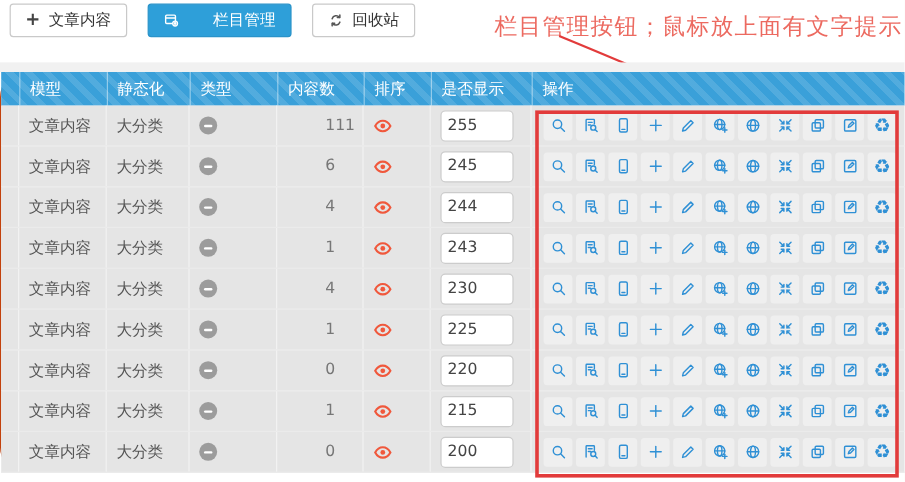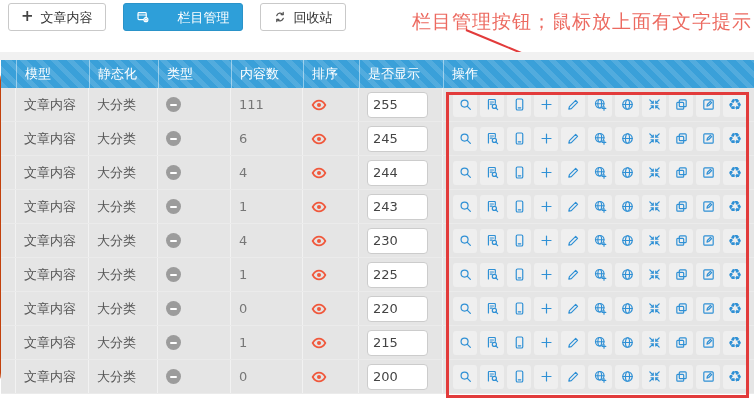--- a/index.html
+++ b/index.html
@@ -29,21 +29,21 @@
   .thead { height:28px;
       background:#3aa0d9;
       background-image:repeating-linear-gradient(45deg, rgba(255,255,255,.12) 0 5px, rgba(255,255,255,0) 5px 11px);
       color:#fff; font-size:13px; }
   .thead .hcell { display:flex; align-items:center; padding-left:8px;
       border-left:1px solid rgba(255,255,255,.45); overflow:hidden; white-space:nowrap; }
   .thead .hcell:first-child { border-left:none; }
   .body-row { height:34px; border-bottom:1px solid #ebebeb; background:#e5e5e5; }
   .cell { display:flex; align-items:center; padding-left:8px; font-size:13px; color:#555;
           border-right:1px solid #f2f2f2; overflow:hidden; white-space:nowrap; }
-  .cell.c-count { color:#777; }
+  .cell.c-count { color:#777;margin-left:32px; }
   .cell.c-actions { border-right:none; padding-left:10px; gap:3px; }
 
   
   .minus-icon { width:15px; height:15px; border-radius:50%; background:#9c9c9c;
       display:inline-flex; align-items:center; justify-content:center; }
   .minus-icon i { display:block; width:7px; height:2px; background:#fff; border-radius:1px; }
 
   .eye-wrap { display:inline-flex; }
   .sort-input { width:61px; height:26px; border:1px solid #ccc; border-radius:4px;
       padding:0 5px; font-size:13px; color:#444; font-family:inherit; background:#fff; }

